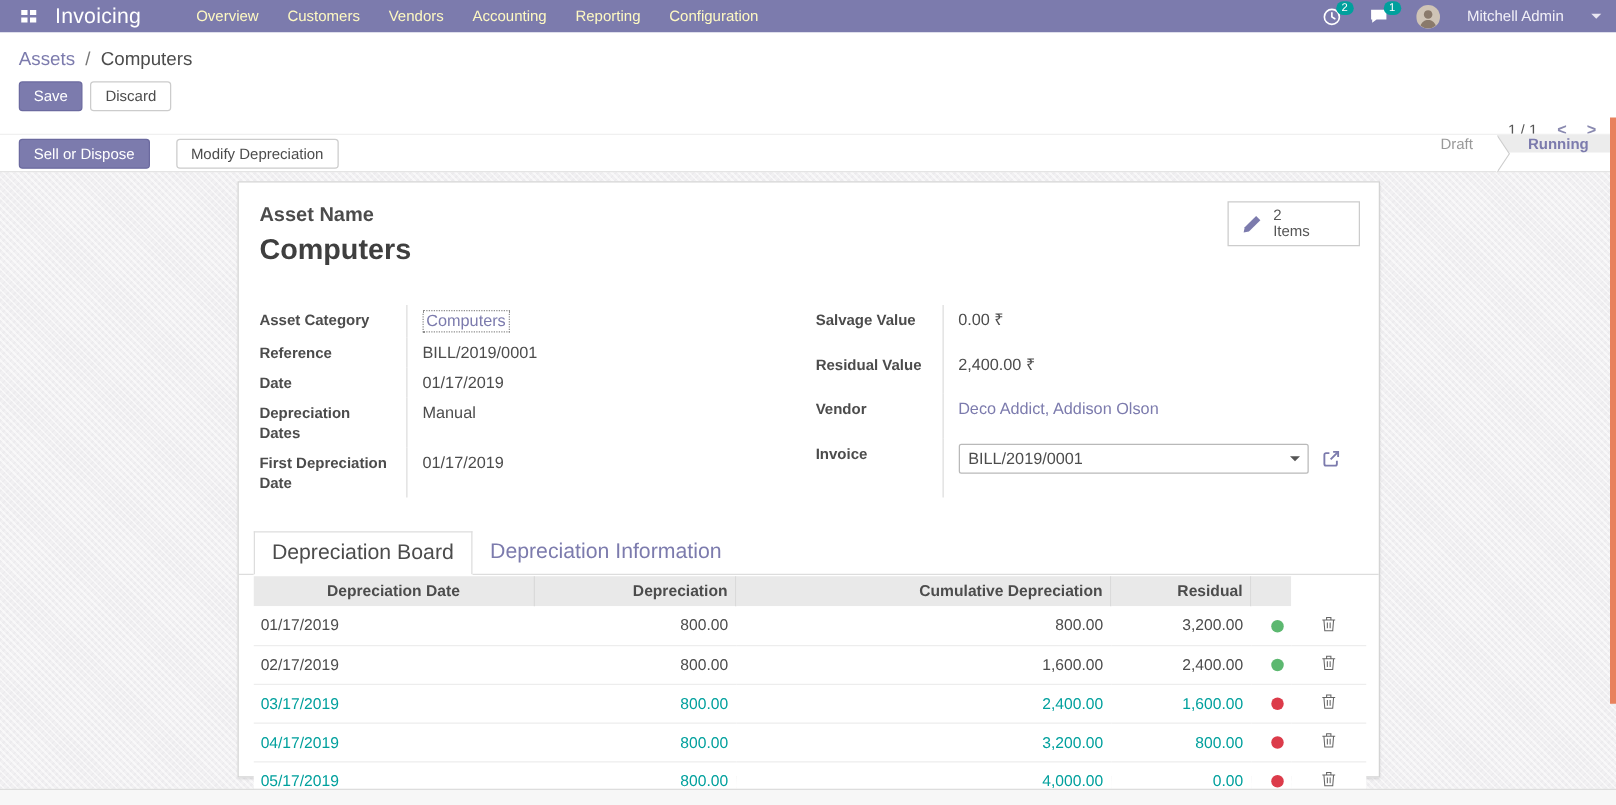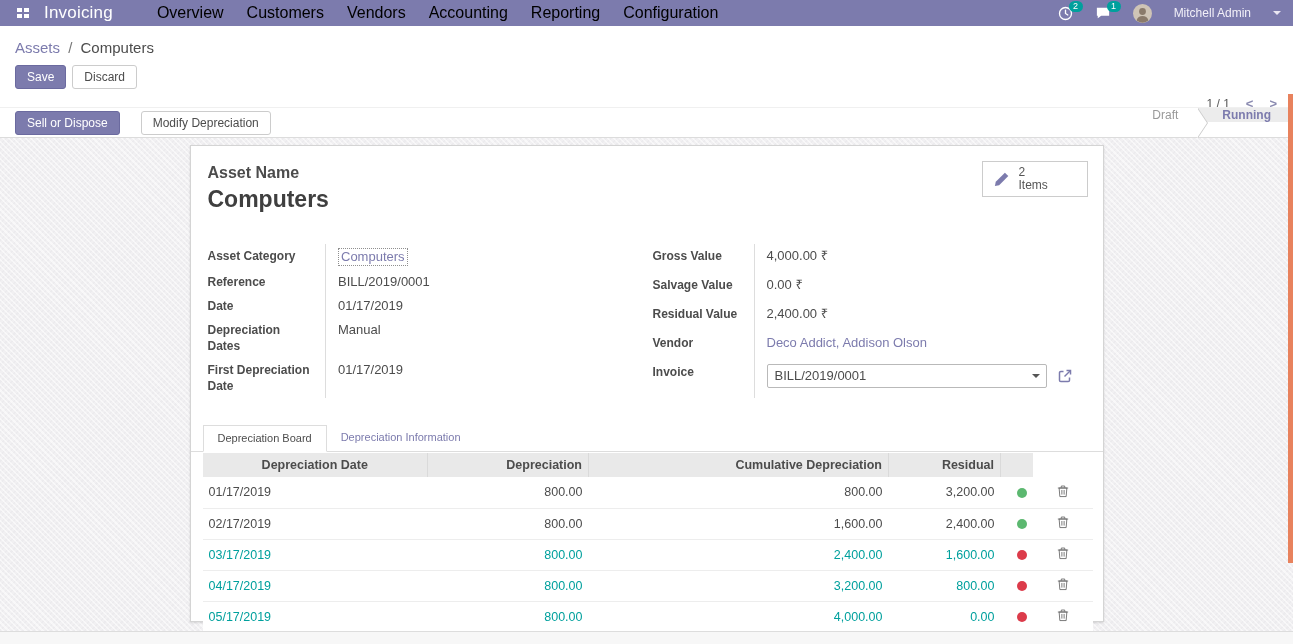--- a/index.html
+++ b/index.html
@@ -4,21 +4,21 @@
 <style>
   * { margin:0; padding:0; box-sizing:border-box; }
   html,body { width:1293px; height:644px; overflow:hidden; }
   body { font-family:"Liberation Sans", sans-serif; background:#fff; color:#4c4c4c; position:relative; }
 
   
   .topbar { height:26px; background:#7c7bad; display:flex; align-items:center; padding:0 12px; }
   .apps-btn { width:22px; height:22px; display:flex; align-items:center; justify-content:center; margin-right:10px; cursor:pointer; }
   .brand { font-size:17px; color:#ffffff; margin-right:44px; letter-spacing:.2px; }
   .topnav { display:flex; gap:23px; }
-  .topnav .nav-item { font-size:16px; color:#000000; cursor:pointer; }
+  .topnav .nav-item { font-size:12px; color:#fef9c3; cursor:pointer; }
   .systray { margin-left:auto; display:flex; align-items:center; gap:22px; }
   .systray-icon { position:relative; display:flex; align-items:center; cursor:pointer; }
   .badge { position:absolute; top:-5px; right:-10px; background:#00a09d; color:#fff; font-size:9px; line-height:11px; min-width:14px; text-align:center; border-radius:7px; padding:0 3px; }
   .usermenu { display:flex; align-items:center; gap:22px; cursor:pointer; }
   .username { font-size:12px; color:#f2f0f8; }
   .caret-down { width:0; height:0; border-left:4px solid transparent; border-right:4px solid transparent; border-top:4px solid #e9e6f2; }
 
   
   .control-panel { background:#fff; position:relative; }
   .breadcrumb { padding:13px 0 0 15px; font-size:15px; }
@@ -66,21 +66,21 @@
   .group-right .flabel { width:120px; }
   .fvalue { display:table-cell; border-left:1px solid #ddd; padding:4px 0 4px 12px; font-size:13px; color:#4c4c4c; vertical-align:top; line-height:16px; }
   .link { color:#7c7bad; cursor:pointer; }
   .focus-box { border:1px dotted #8f8f8f; padding:0 2px; display:inline-block; }
   .invoice-widget { display:flex; align-items:center; gap:10px; }
   .select-box { position:relative; width:280px; }
   .select-input { width:100%; height:24px; border:1px solid #b9b9b9; border-radius:2px; padding:0 18px 0 7px; font-size:13px; color:#4c4c4c; font-family:inherit; background:#fff; }
   .select-caret { position:absolute; right:7px; top:10px; width:0; height:0; border-left:4px solid transparent; border-right:4px solid transparent; border-top:4px solid #555; pointer-events:none; }
 
   .tabbar { margin-top:27px; padding-left:12px; border-bottom:1px solid #ddd; display:flex; }
-  .tab { padding:6px 14px 7px; font-size:11px; cursor:pointer; }
+  .tab { padding:6px 14px 7px; font-size:17px; cursor:pointer; }
   .tab.active { border:1px solid #ddd; border-bottom:1px solid #fff; margin-bottom:-1px; background:#fff; color:#4c4c4c; }
   .tab.inactive { color:#7c7bad; }
 
   .table-wrap { padding:0 12px; margin-top:1px; }
   table.deplist { width:100%; border-collapse:collapse; font-size:12.5px; table-layout:fixed; }
   .deplist col.c-date { width:225px; } .deplist col.c-dep { width:161px; }
   .deplist col.c-cum { width:300px; } .deplist col.c-res { width:112px; }
   .deplist col.c-dot { width:32px; }  .deplist col.c-del { width:60px; }
   .deplist thead th { background:#e9e9e9; font-weight:bold; color:#4c4c4c; height:24px; padding:0 6px; text-align:right; cursor:pointer; }
   .deplist thead th.h-date { text-align:center; }
@@ -219,24 +219,20 @@
           <span class="fvalue">Manual</span>
         </div>
         <div class="frow">
           <span class="flabel">First Depreciation Date</span>
           <span class="fvalue">01/17/2019</span>
         </div>
       </div>
 
       <div class="group group-right">
         <div class="frow">
-          <span class="flabel">Gross Value</span>
-          <span class="fvalue">4,000.00 ₹</span>
-        </div>
-        <div class="frow">
           <span class="flabel">Salvage Value</span>
           <span class="fvalue">0.00 ₹</span>
         </div>
         <div class="frow">
           <span class="flabel">Residual Value</span>
           <span class="fvalue">2,400.00 ₹</span>
         </div>
         <div class="frow">
           <span class="flabel">Vendor</span>
           <span class="fvalue"><span class="link">Deco Addict, Addison Olson</span></span>

